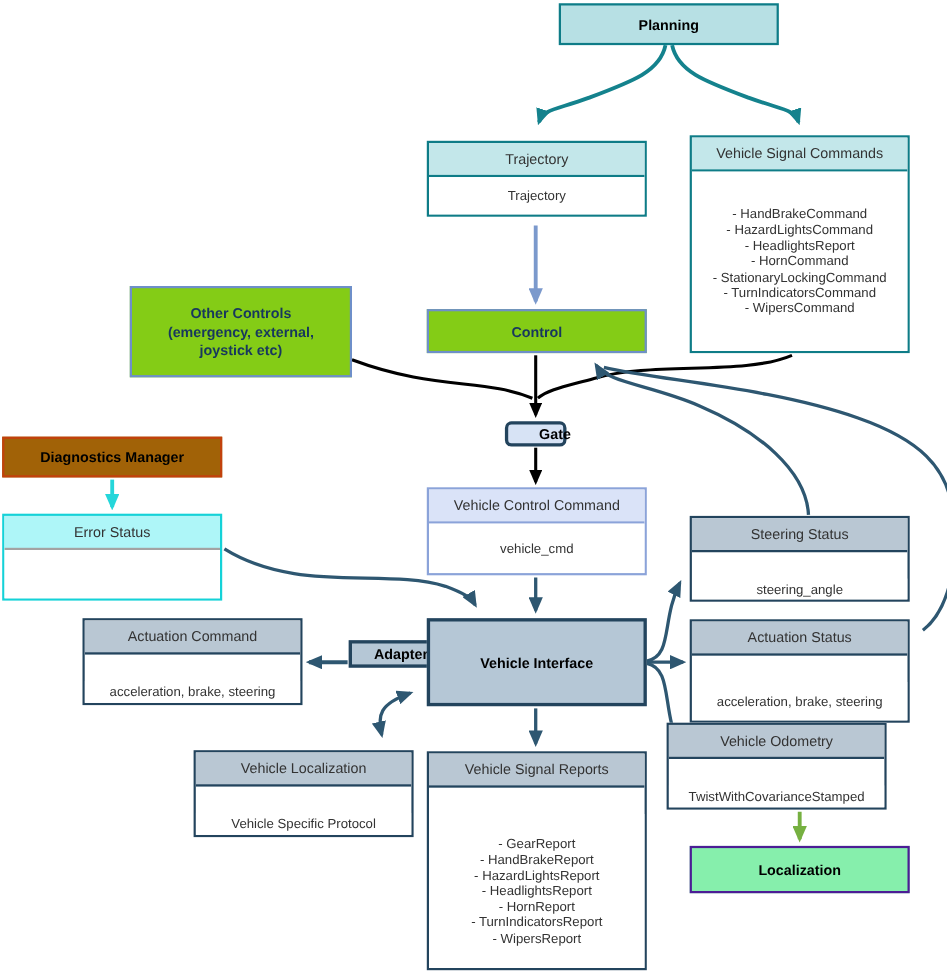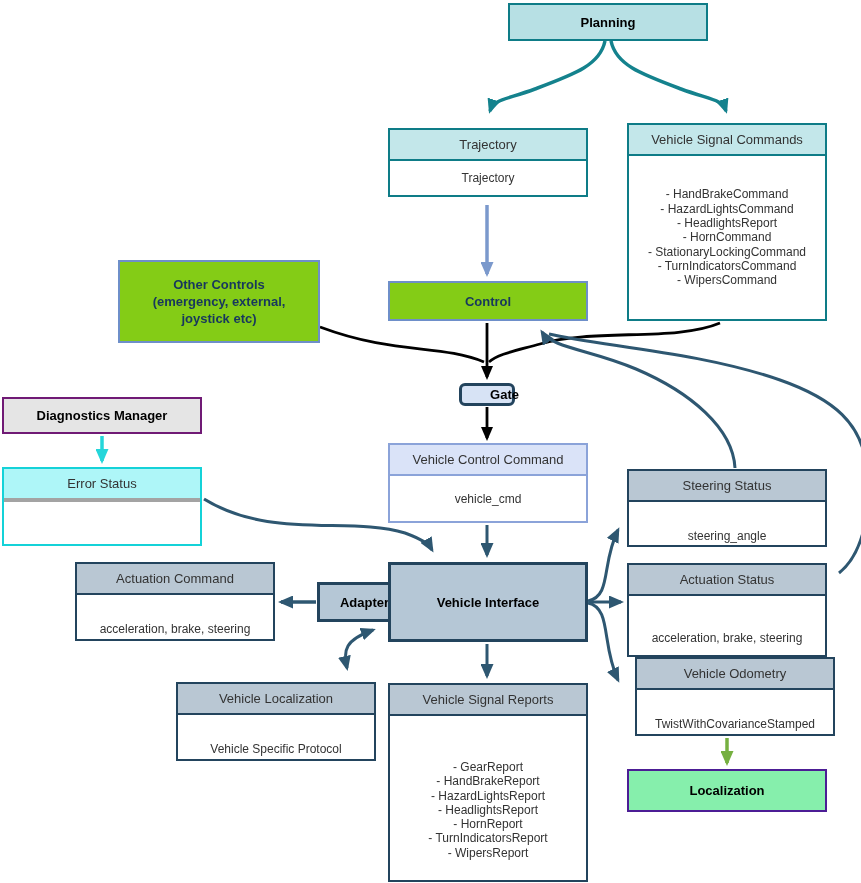--- a/index.html
+++ b/index.html
@@ -14,23 +14,23 @@
   .frame .hdr{flex:0 0 29px;display:flex;align-items:center;justify-content:center;
     font-size:13px;color:#333;}
   .frame .bdy{flex:1;display:flex;flex-direction:column;align-items:center;justify-content:center;
     background:#fff;font-size:12px;color:#333;text-align:center;}
   .frame .bdy .li{line-height:14.3px;font-size:12px;color:#333;}
   .bold{font-weight:bold;font-size:13px;}
   
   .teal.solid{background:#b7e0e4;border:2px solid #0e7c87;color:#000;}
   .teal.frame{border:2px solid #0e7c87;}
   .teal.frame .hdr{background:#c3e7ea;border-bottom:2px solid #0e7c87;}
-  .cyan.solid{background:#e5e5e5;border:2px solid #701a75;color:#000;}
+  .cyan.solid{background:#a16207;border:2px solid #c2410c;color:#000;}
   .cyan.frame{border:2px solid #14d2d8;}
-  .cyan.frame .hdr{background:#aef6f8;border-bottom:4px solid #a3a3a3;}
+  .cyan.frame .hdr{background:#aef6f8;border-bottom:2px solid #a3a3a3;}
   .blue.solid{background:#84cc16;border:2px solid #6e8fc9;color:#17375e;}
   .peri.frame{border:2px solid #8ba3d9;}
   .peri.frame .hdr{background:#dae3f8;border-bottom:2px solid #8ba3d9;}
   .slate.frame{border:2px solid #23445d;gap:24px;}
   .slate.frame .hdr{background:#b9c7d3;border-bottom:2px solid #23445d;}
   .slate.solid{background:#b5c7d6;border:3px solid #23445d;color:#000;}
   .green.solid{background:#86efac;border:2px solid #4c1d95;color:#000;}
   .gate{border-radius:6px;background:#d7e3f5;border:3px solid #23445d;color:#000;padding-left:35px;}
 </style>
 </head>
@@ -134,39 +134,39 @@
   <div class="node frame cyan" style="left:2px;top:467px;width:200px;height:79px">
     <div class="hdr">Error Status</div>
     <div class="bdy"></div>
   </div>
 
   <div class="node frame slate" style="left:75px;top:562px;width:200px;height:79px">
     <div class="hdr">Actuation Command</div>
     <div class="bdy">acceleration, brake, steering</div>
   </div>
 
-  <div class="node solid slate bold" style="left:317px;top:582px;width:95px;height:40px">
+  <div class="node solid slate bold" style="left:317px;top:582px;width:95px;height:25px">
     <span>Adapter</span>
   </div>
 
   <div class="node solid slate bold" style="left:388px;top:562px;width:200px;height:80px">
     <span>Vehicle Interface</span>
   </div>
 
   <div class="node frame slate" style="left:627px;top:469px;width:200px;height:78px">
     <div class="hdr">Steering Status</div>
     <div class="bdy">steering_angle</div>
   </div>
 
   <div class="node frame slate" style="left:627px;top:563px;width:200px;height:94px">
     <div class="hdr">Actuation Status</div>
     <div class="bdy">acceleration, brake, steering</div>
   </div>
 
-  <div class="node frame slate" style="left:635px;top:657px;width:200px;height:79px">
+  <div class="node frame slate" style="left:606px;top:657px;width:200px;height:79px">
     <div class="hdr">Vehicle Odometry</div>
     <div class="bdy">TwistWithCovarianceStamped</div>
   </div>
 
   <div class="node solid green bold" style="left:627px;top:769px;width:200px;height:43px">
     <span>Localization</span>
   </div>
 
   <div class="node frame slate" style="left:176px;top:682px;width:200px;height:79px">
     <div class="hdr">Vehicle Localization</div>

